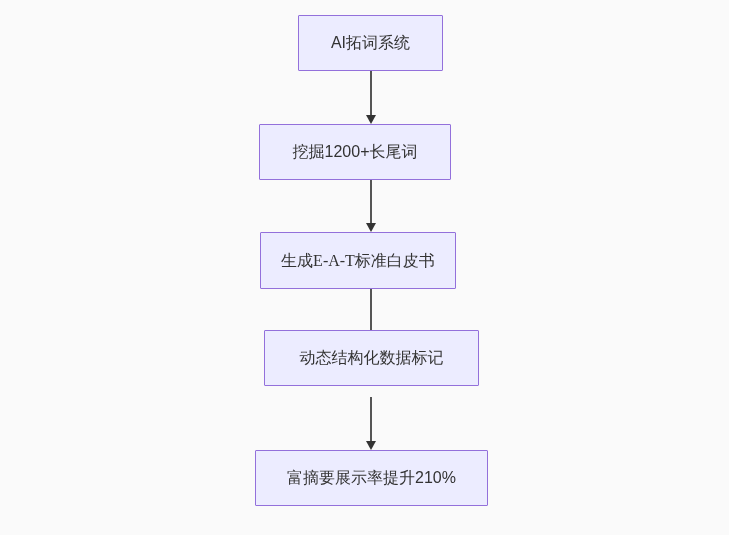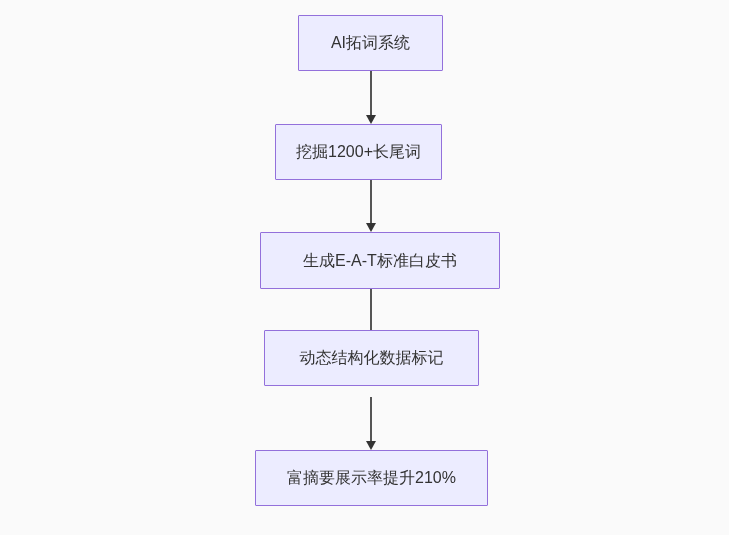--- a/index.html
+++ b/index.html
@@ -27,22 +27,22 @@
     text-align: center;
   }
   .node-label {
     color: #333333;
     font-size: 16px;
     line-height: 1.2;
     white-space: nowrap;
   }
   
   .n1 { left: 298px; top: 15px;  width: 145px; height: 56px; }
-  .n2 { left: 275px; top: 124px; width: 167px; height: 56px; }
-  .n3 { left: 260px; top: 232px; width: 240px; height: 57px; }
+  .n2 { left: 259px; top: 124px; width: 192px; height: 56px; }
+  .n3 { left: 260px; top: 232px; width: 196px; height: 57px; font-family: Liberation Serif, serif; }
   .n4 { left: 264px; top: 330px; width: 215px; height: 56px; }
   .n5 { left: 255px; top: 450px; width: 233px; height: 56px; }
 
   .arrow {
     position: absolute;
     width: 12px;
     left: 365px; 
   }
   .a1 { top: 71px;  height: 53px; }
   .a2 { top: 180px; height: 52px; }

